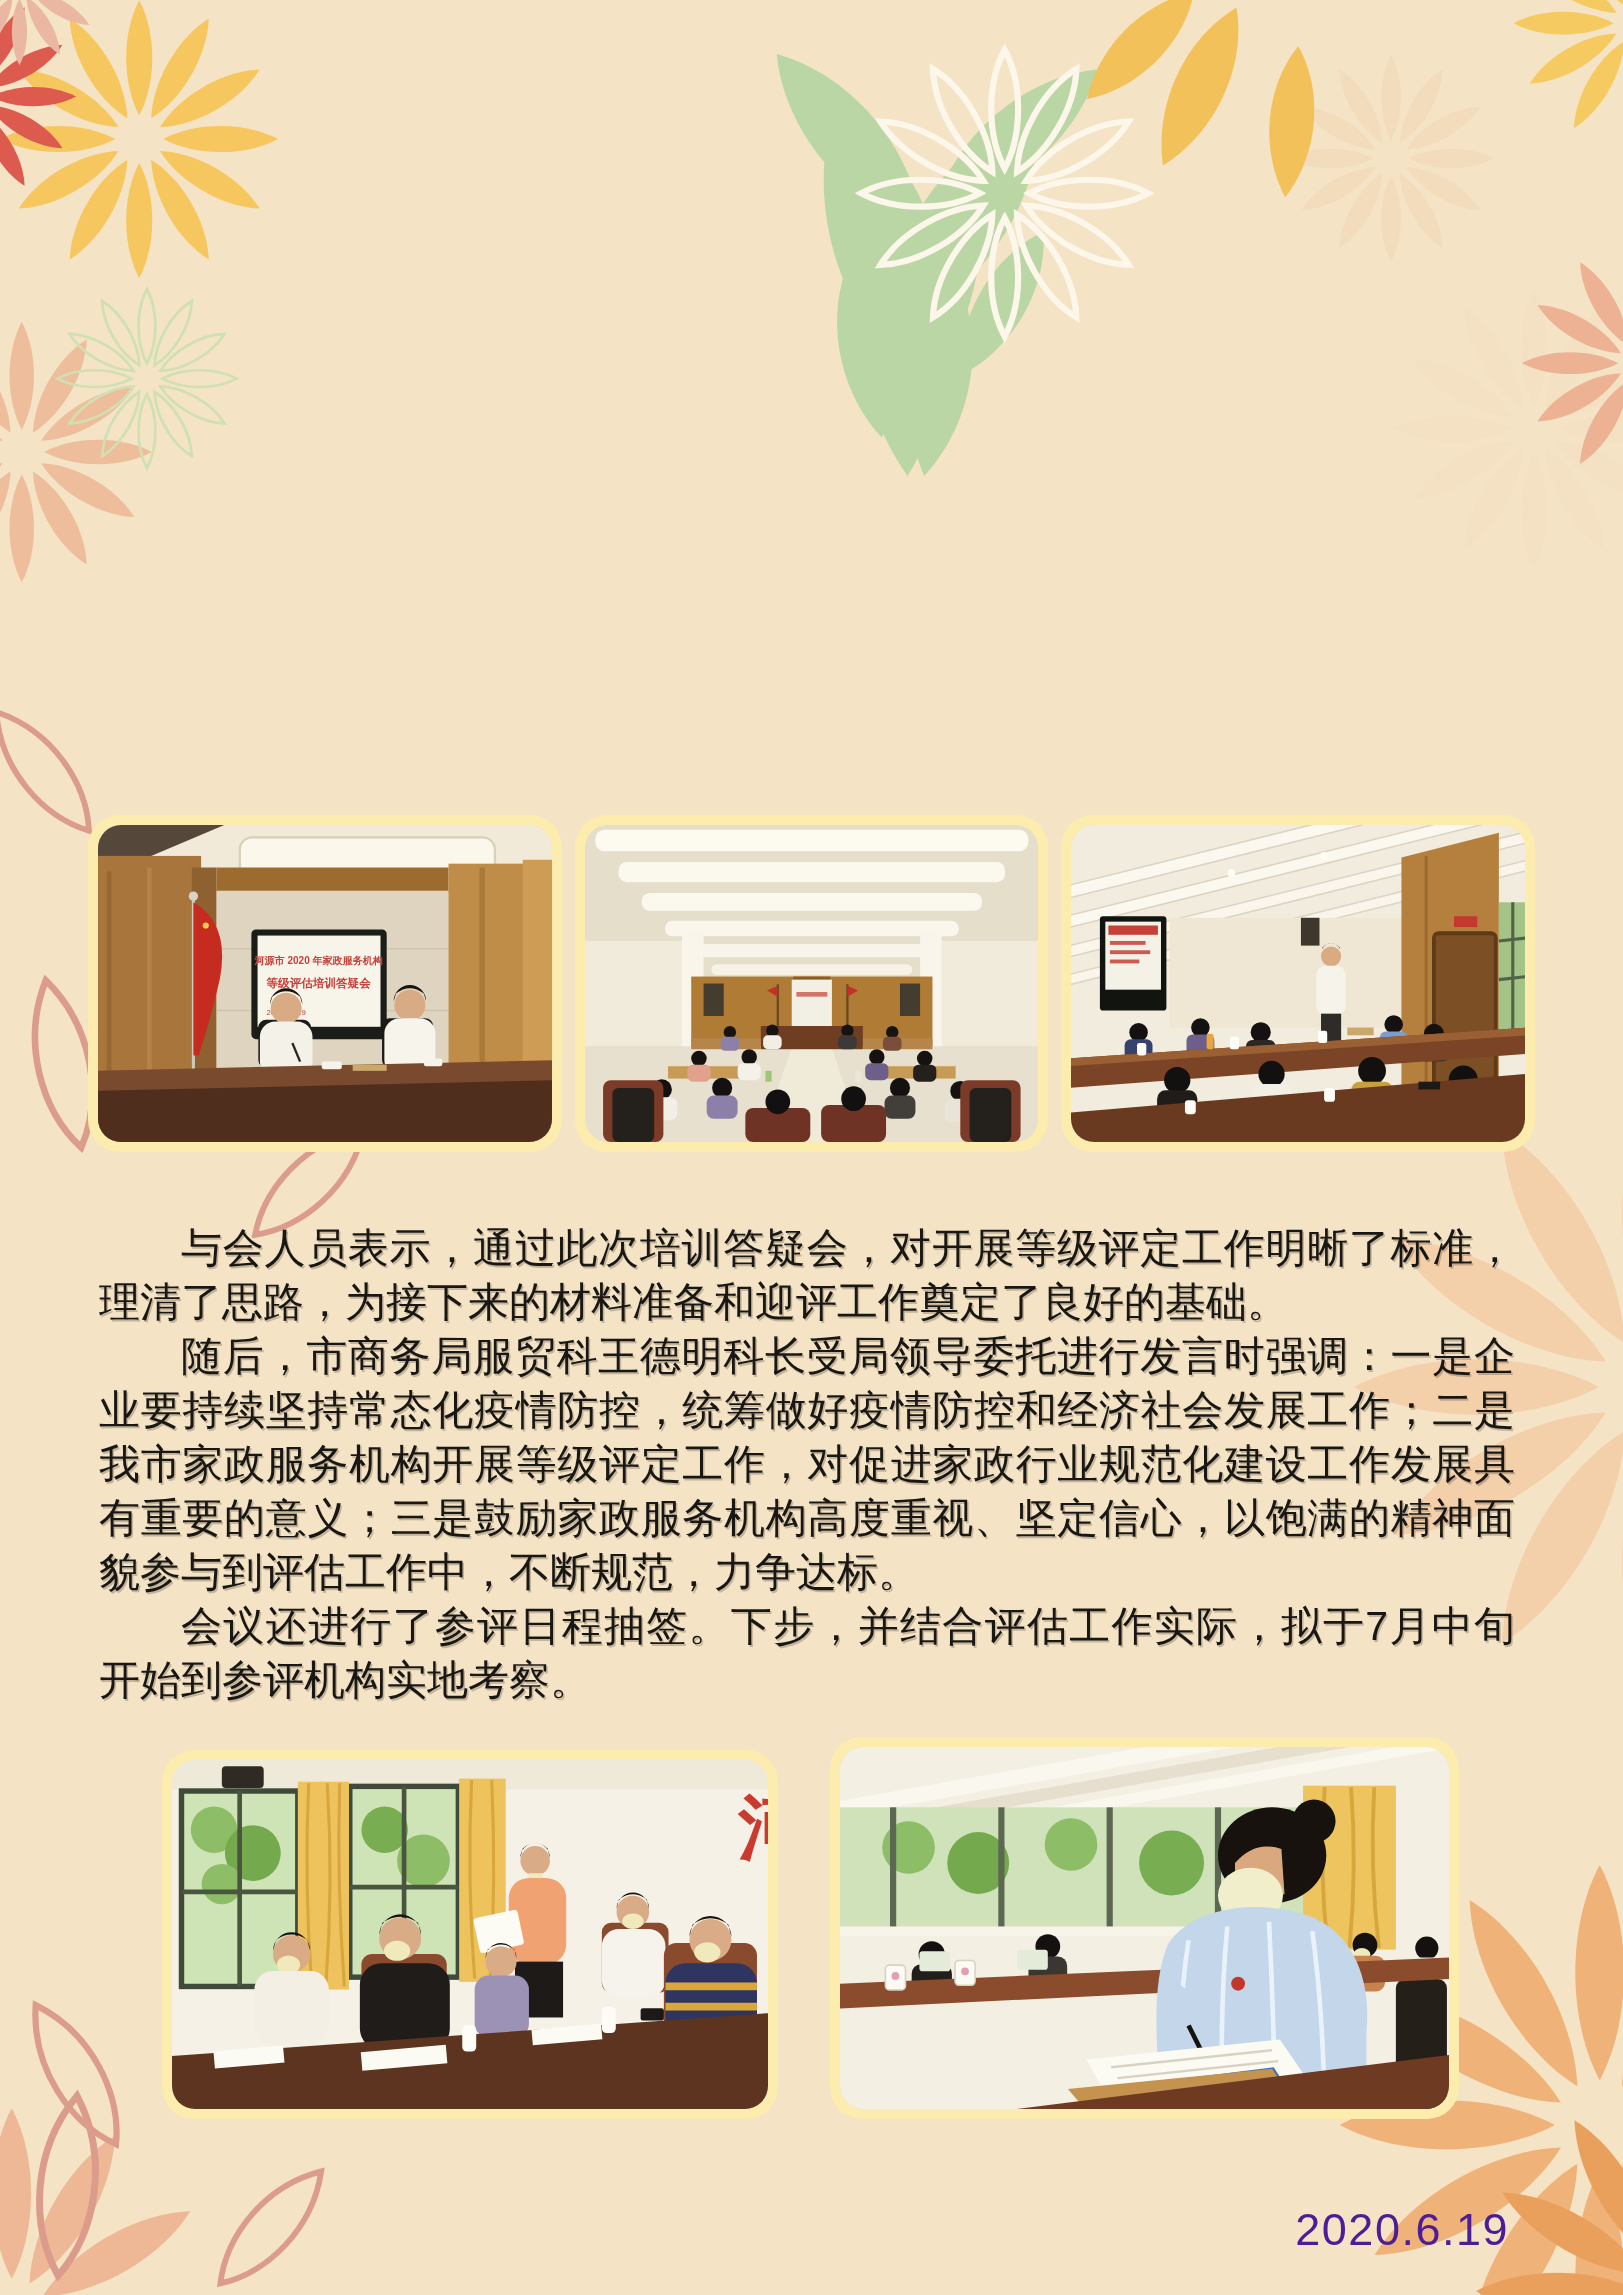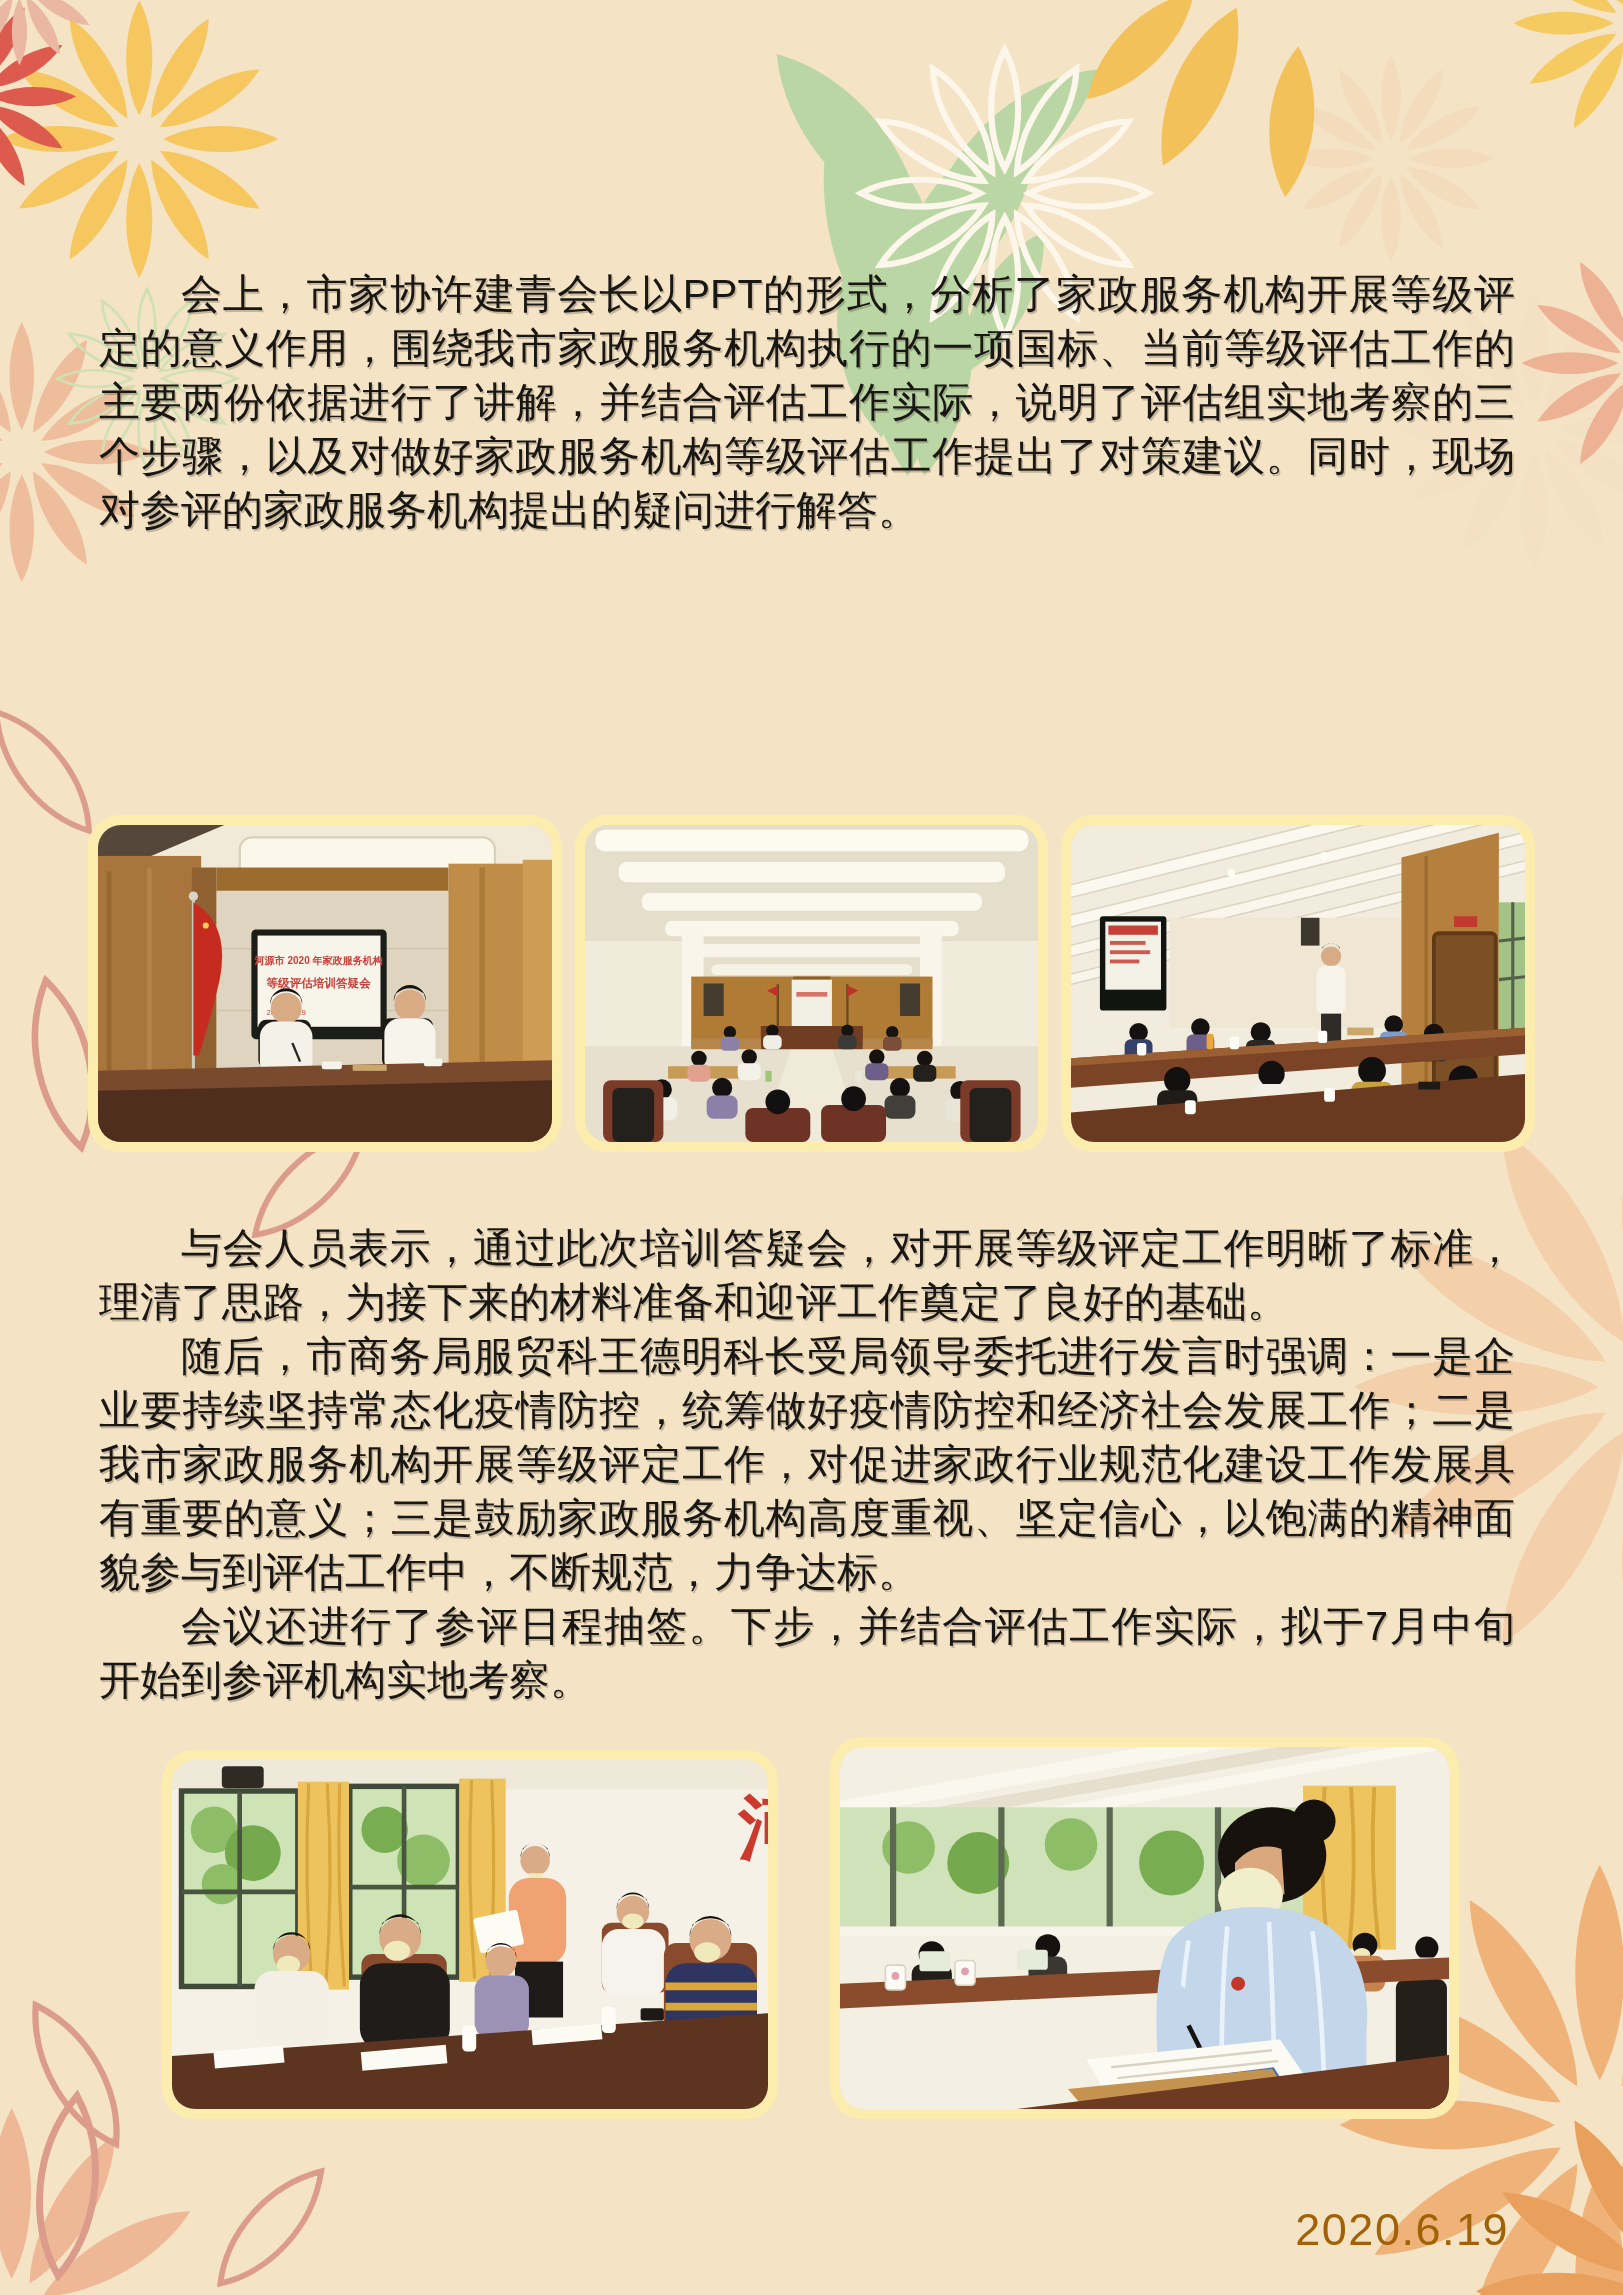--- a/index.html
+++ b/index.html
@@ -16,21 +16,21 @@
   .block-a{top:267px;}
   .block-b{top:1221px;}
   .photo-row{position:absolute;left:88px;top:815px;width:1447px;height:337px;
              display:flex;gap:13px;z-index:2;}
   .photo-frame{margin:0;background:#fcedae;border-radius:32px;padding:10px;box-sizing:border-box;flex:1;}
   .photo{width:100%;height:100%;border-radius:23px;overflow:hidden;position:relative;background:#ded5c2;}
   .photo svg{position:absolute;left:0;top:0;width:100%;height:100%;display:block;}
   .photo-frame.abs{position:absolute;flex:none;z-index:2;}
   .photo-frame.bl{left:162px;top:1750px;width:616px;height:369px;}
   .photo-frame.br{left:830px;top:1737px;width:629px;height:382px;}
-  .date{position:absolute;right:114px;top:2204px;font-size:45px;color:#a16207;z-index:2;letter-spacing:1.5px;}
+  .date{position:absolute;right:114px;top:2204px;font-size:45px;color:#4c1d95;z-index:2;letter-spacing:1.5px;}
 </style>
 </head>
 <body>
 
 <div class="page">
 
   <svg class="deco" viewBox="0 0 2100 2970" xmlns="http://www.w3.org/2000/svg">
     <defs>
       <path id="petal" d="M0,-20 C14,-46 15,-88 0,-116 C-15,-88 -14,-46 0,-20 Z"></path>
       <g id="burst">
@@ -92,21 +92,20 @@
       <use href="#drop" transform="translate(105,1485) rotate(-12) scale(1.7)"></use>
       <use href="#drop" transform="translate(330,1598) rotate(46) scale(1.5)"></use>
       <use href="#drop" transform="translate(150,2775) rotate(-30) scale(1.6)"></use>
       <use href="#drop" transform="translate(75,2945) rotate(6) scale(1.8)"></use>
       <use href="#drop" transform="translate(285,2955) rotate(42) scale(1.5)"></use>
     </g>
   </svg>
 
 
   <div class="text-block block-a">
-    <p>会上，市家协许建青会长以PPT的形式，分析了家政服务机构开展等级评定的意义作用，围绕我市家政服务机构执行的一项国标、当前等级评估工作的主要两份依据进行了讲解，并结合评估工作实际，说明了评估组实地考察的三个步骤，以及对做好家政服务机构等级评估工作提出了对策建议。同时，现场对参评的家政服务机构提出的疑问进行解答。</p>
   </div>
 
   <div class="photo-row">
 
     <figure class="photo-frame">
       <div class="photo">
         <svg viewBox="0 0 600 410" preserveAspectRatio="xMidYMid slice">
           <rect width="600" height="410" fill="#e9dfc9"></rect>
           <polygon points="0,0 600,0 600,95 0,60" fill="#f2ead8"></polygon>
           <polygon points="0,0 170,0 0,72" fill="#55483a"></polygon>

